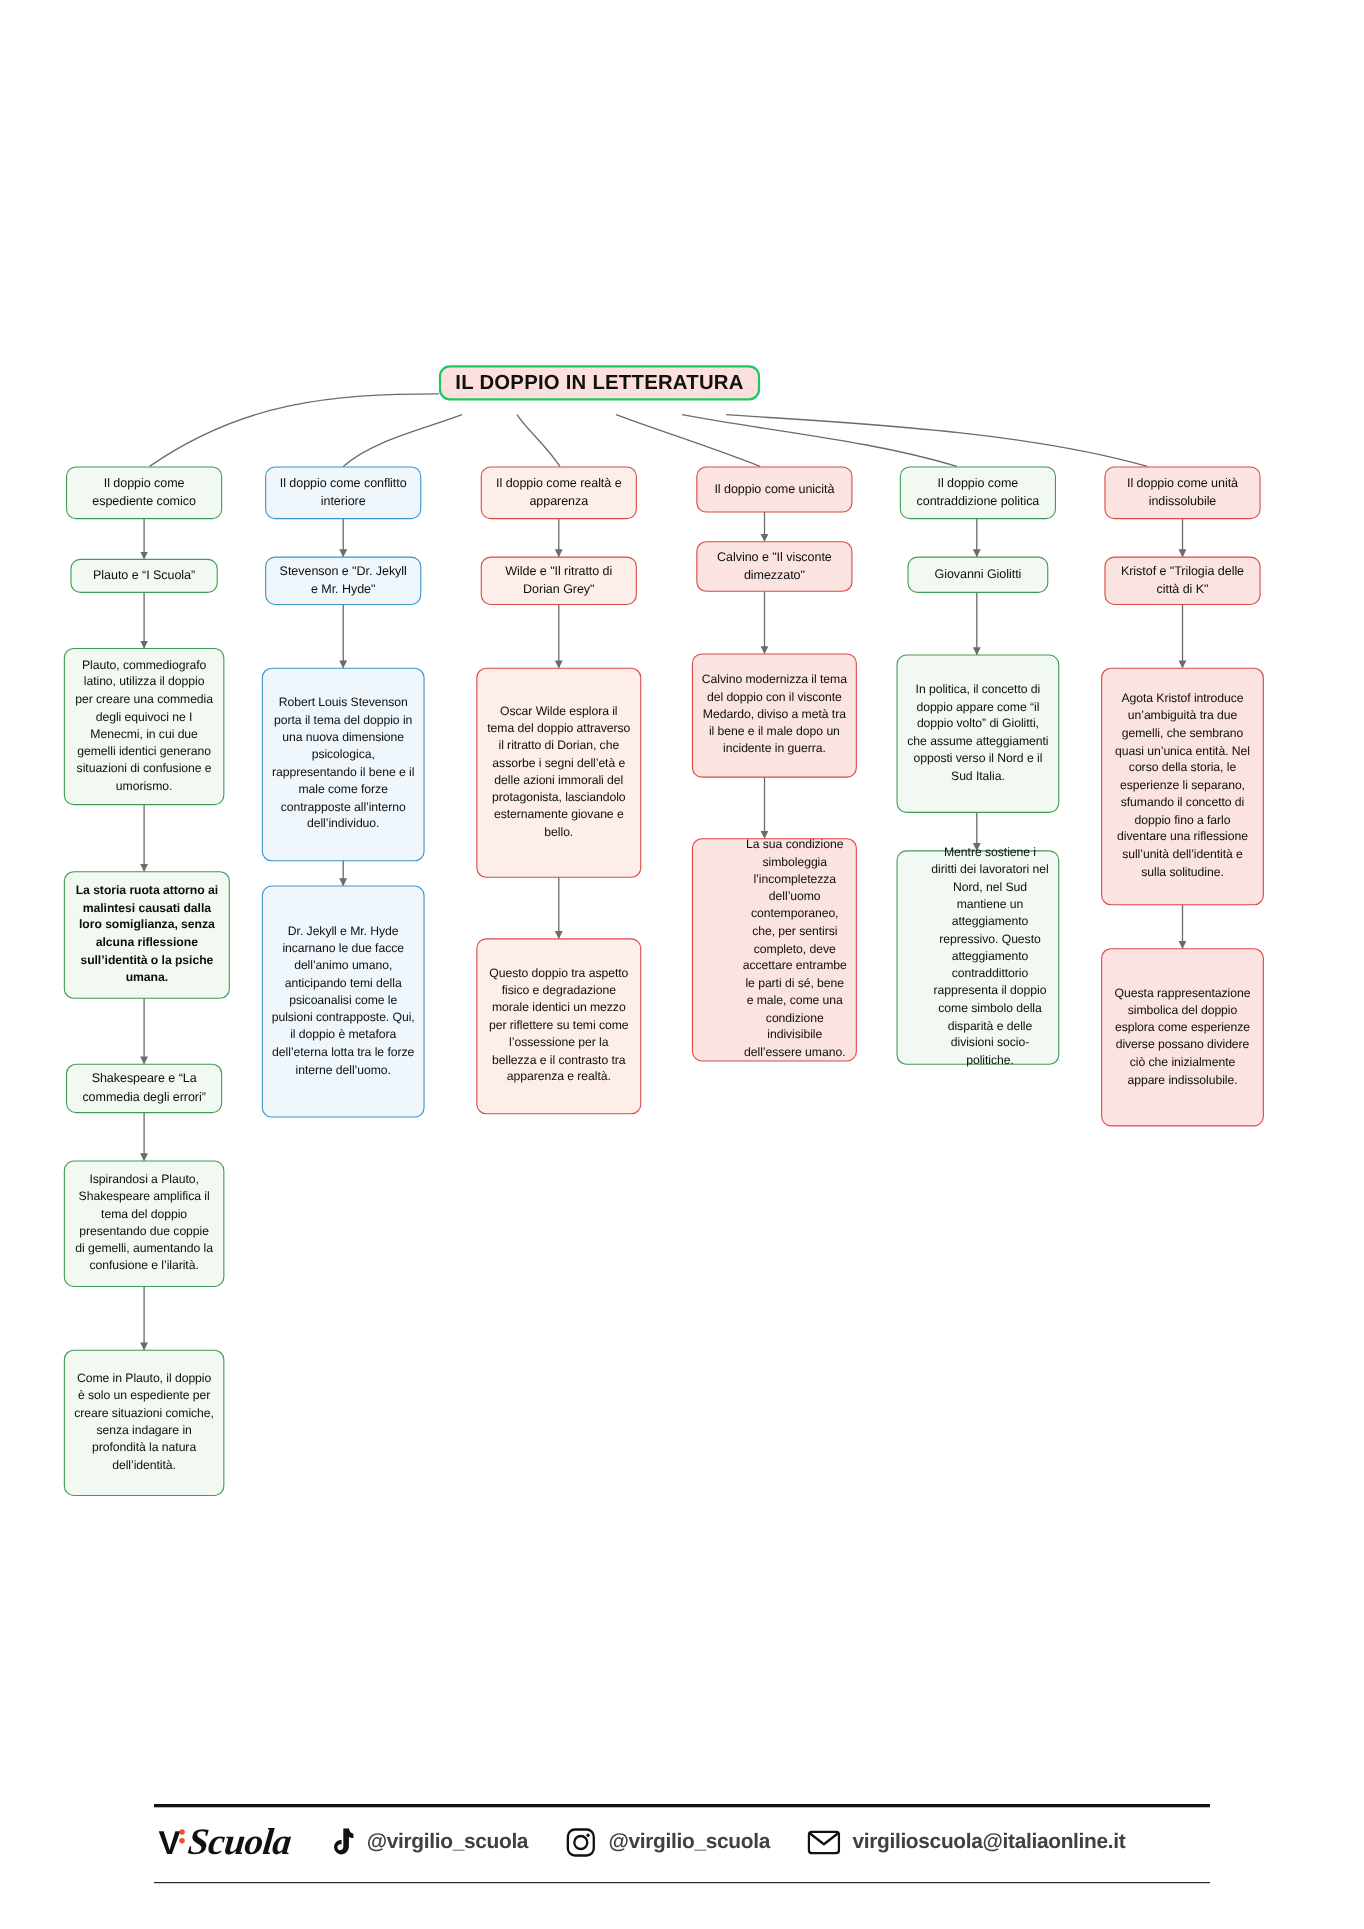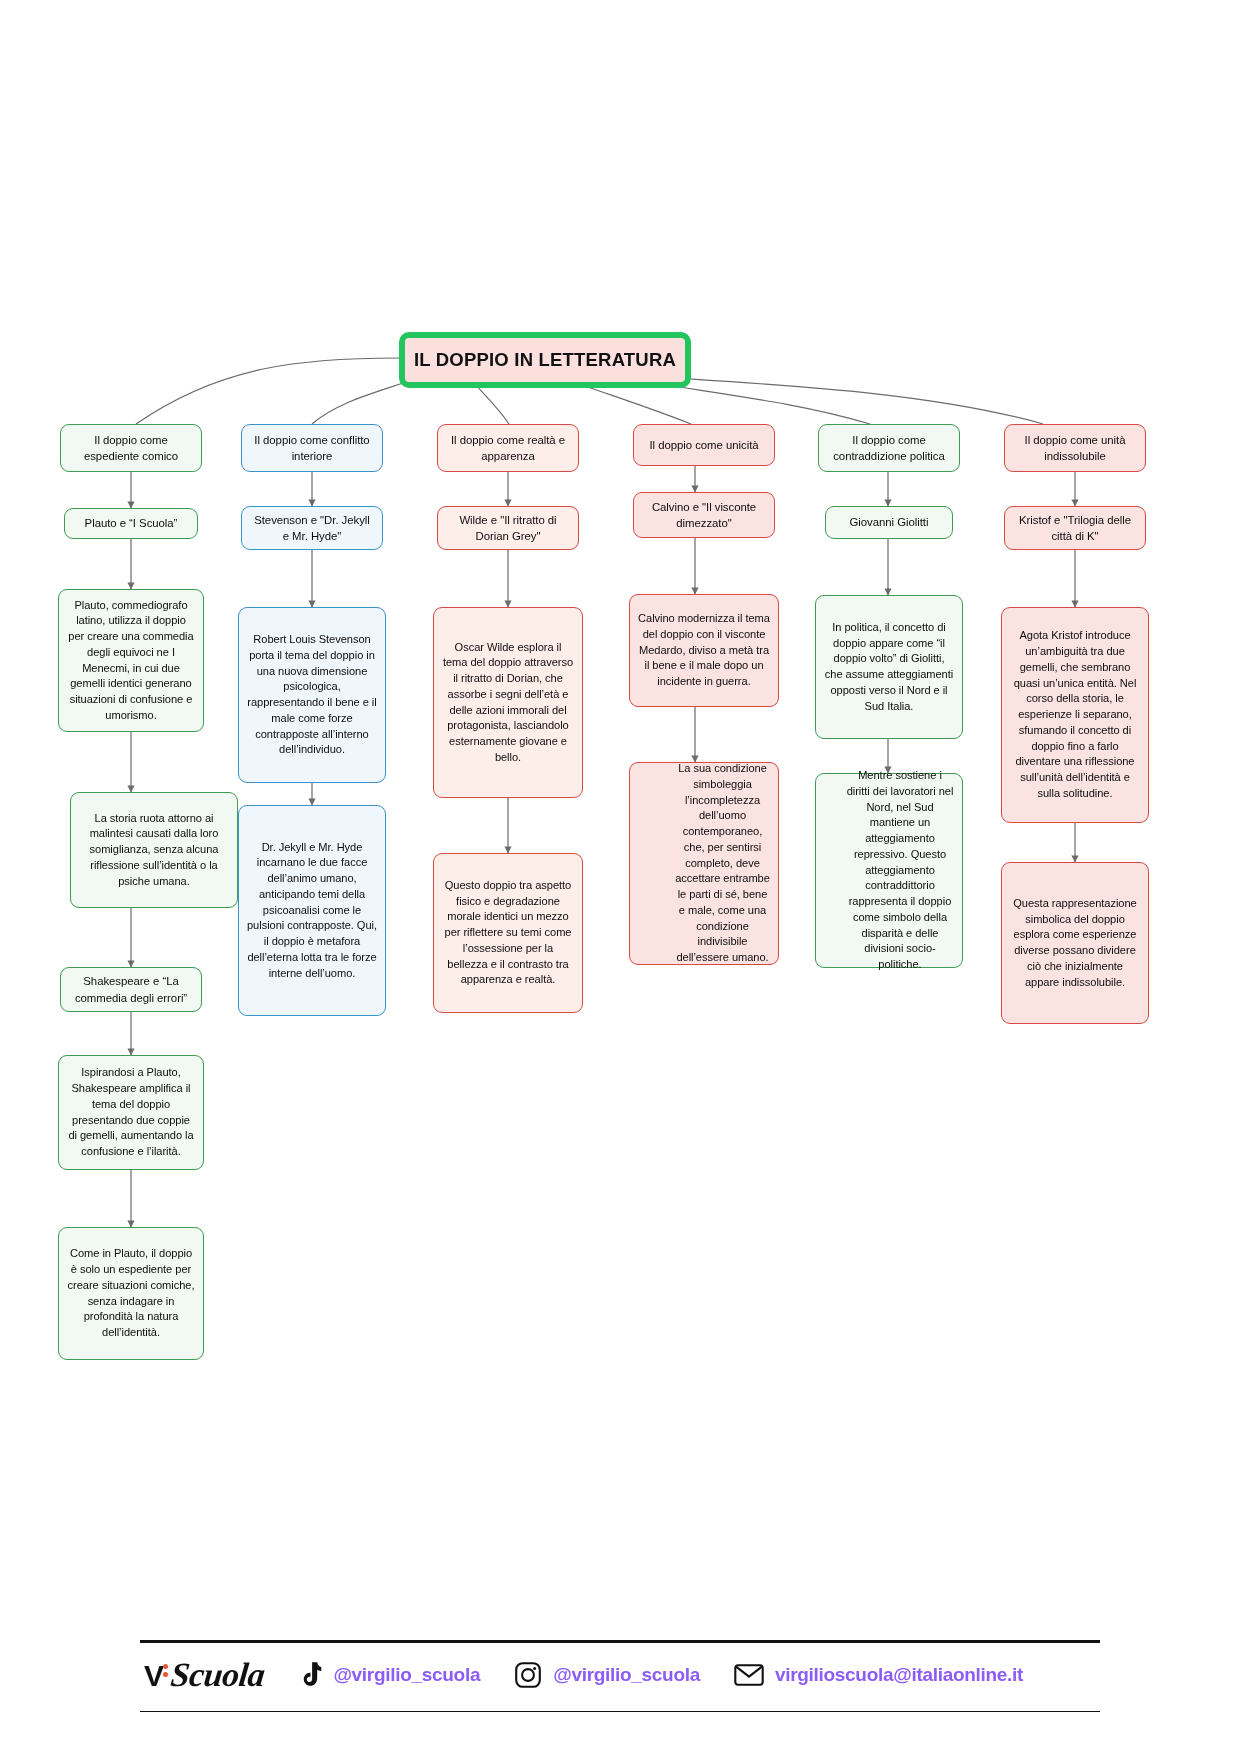--- a/index.html
+++ b/index.html
@@ -44,23 +44,23 @@
 
   
   .c-red   { border-color: #d94a46; background: #fbe3e1; }
   .c-redl  { border-color: #d94a46; background: #fdeeea; }
   .c-green { border-color: #3f9b52; background: #f2f9f3; }
   .c-blue  { border-color: #3a93c9; background: #eff7fd; }
 
   .title {
     position: absolute;
     left: 399px; top: 332px;
-    width: 292px; height: 56px;
+    width: 292px; height: 32px;
     border-radius: 10px;
-    border: 6px solid #22c55e;
+    border: 2px solid #22c55e;
     background: #fbe0dd;
     display: flex;
     align-items: center;
     justify-content: center;
     font-size: 18.5px;
     font-weight: 700;
     letter-spacing: 0.2px;
     color: #111;
   }
 
@@ -128,21 +128,21 @@
     transform: skewX(-6deg);
   }
   .social {
     display: flex;
     align-items: center;
     gap: 11px;
   }
   .social .handle {
     font-size: 19px;
     font-weight: 600;
-    color: #8b5cf6;
+    color: #404040;
     letter-spacing: -0.3px;
   }
   .ic { display: block; }
 </style>
 </head>
 <body>
 
 <div id="canvas">
 
   <svg class="connectors" viewBox="0 0 1240 1754">
@@ -190,21 +190,21 @@
   </svg>
 
   <div class="title">IL DOPPIO IN LETTERATURA</div>
 
   <div class="node c-green hdr" style="left:60px; top:424px; width:142px; height:48px;">Il doppio come espediente comico</div>
 
   <div class="node c-green sub" style="left:64px; top:508px; width:134px; height:31px;">Plauto e “I Scuola”</div>
 
   <div class="node c-green body-txt" style="left:58px; top:589px; width:146px; height:143px;">Plauto, commediografo latino, utilizza il doppio per creare una commedia degli equivoci ne I Menecmi, in cui due gemelli identici generano situazioni di confusione e umorismo.</div>
 
-  <div class="node c-green body-txt" style="left:70px; top:792px; width:168px; height:116px;">La storia ruota attorno ai malintesi causati dalla loro somiglianza, senza alcuna riflessione sull’identità o la psiche umana.</div>
+  <div class="node c-green body-txt" style="left:58px; top:792px; width:151px; height:116px;font-weight:bold;">La storia ruota attorno ai malintesi causati dalla loro somiglianza, senza alcuna riflessione sull’identità o la psiche umana.</div>
 
   <div class="node c-green sub" style="left:60px; top:967px; width:142px; height:45px;">Shakespeare e “La commedia degli errori”</div>
 
   <div class="node c-green body-txt" style="left:58px; top:1055px; width:146px; height:115px;">Ispirandosi a Plauto, Shakespeare amplifica il tema del doppio presentando due coppie di gemelli, aumentando la confusione e l’ilarità.</div>
 
   <div class="node c-green body-txt" style="left:58px; top:1227px; width:146px; height:133px;">Come in Plauto, il doppio è solo un espediente per creare situazioni comiche, senza indagare in profondità la natura dell’identità.</div>
 
   <div class="node c-blue hdr" style="left:241px; top:424px; width:142px; height:48px;">Il doppio come conflitto interiore</div>
 
   <div class="node c-blue sub" style="left:241px; top:506px; width:142px; height:44px;">Stevenson e "Dr. Jekyll e Mr. Hyde"</div>

